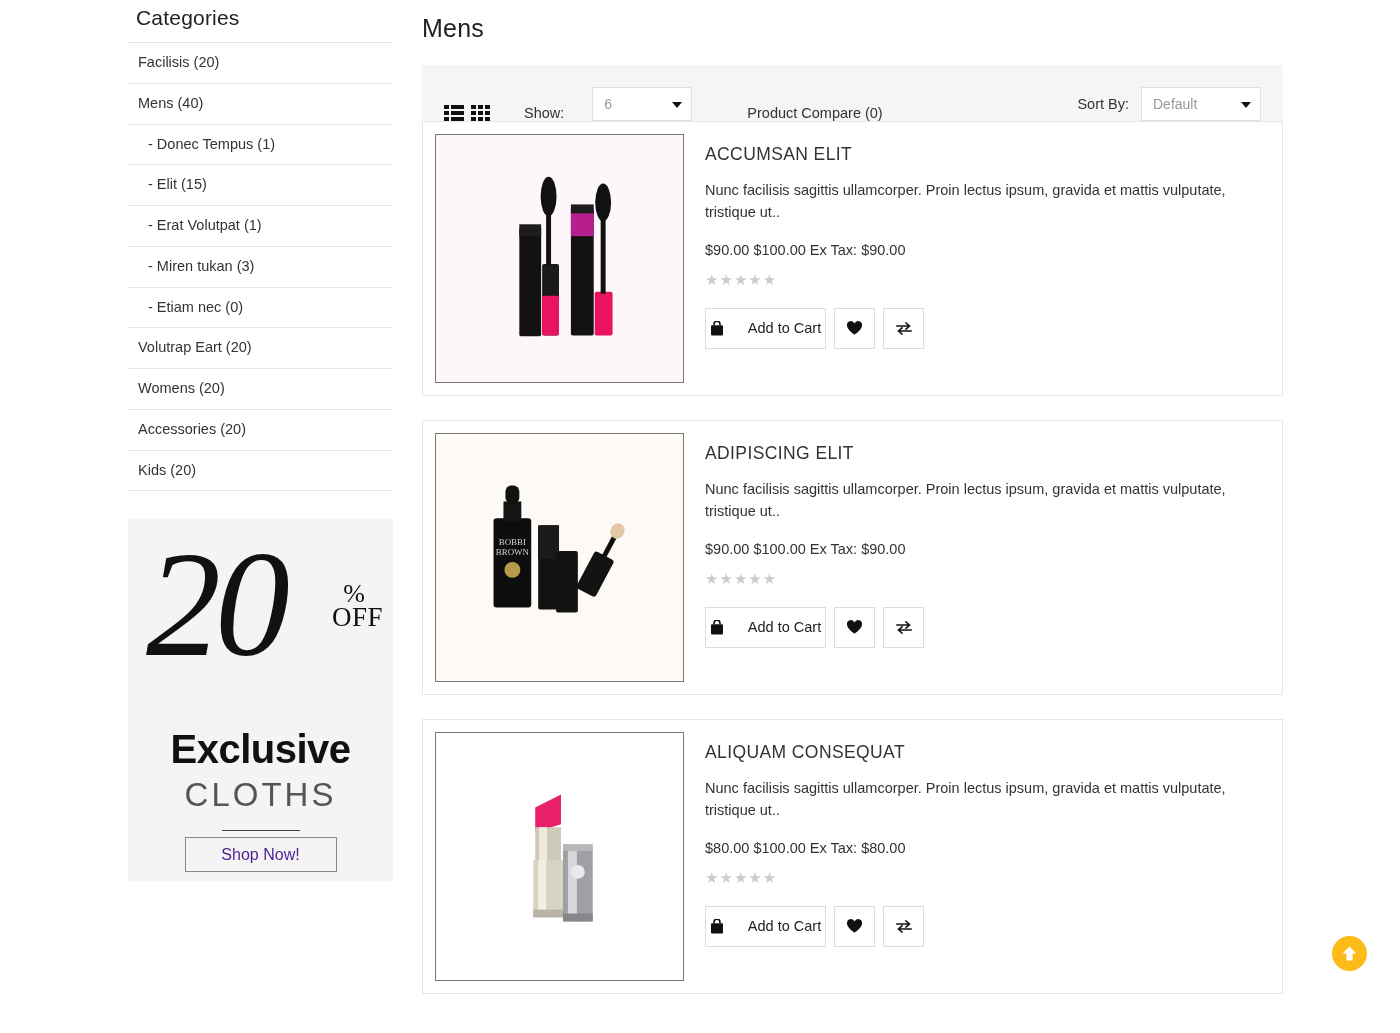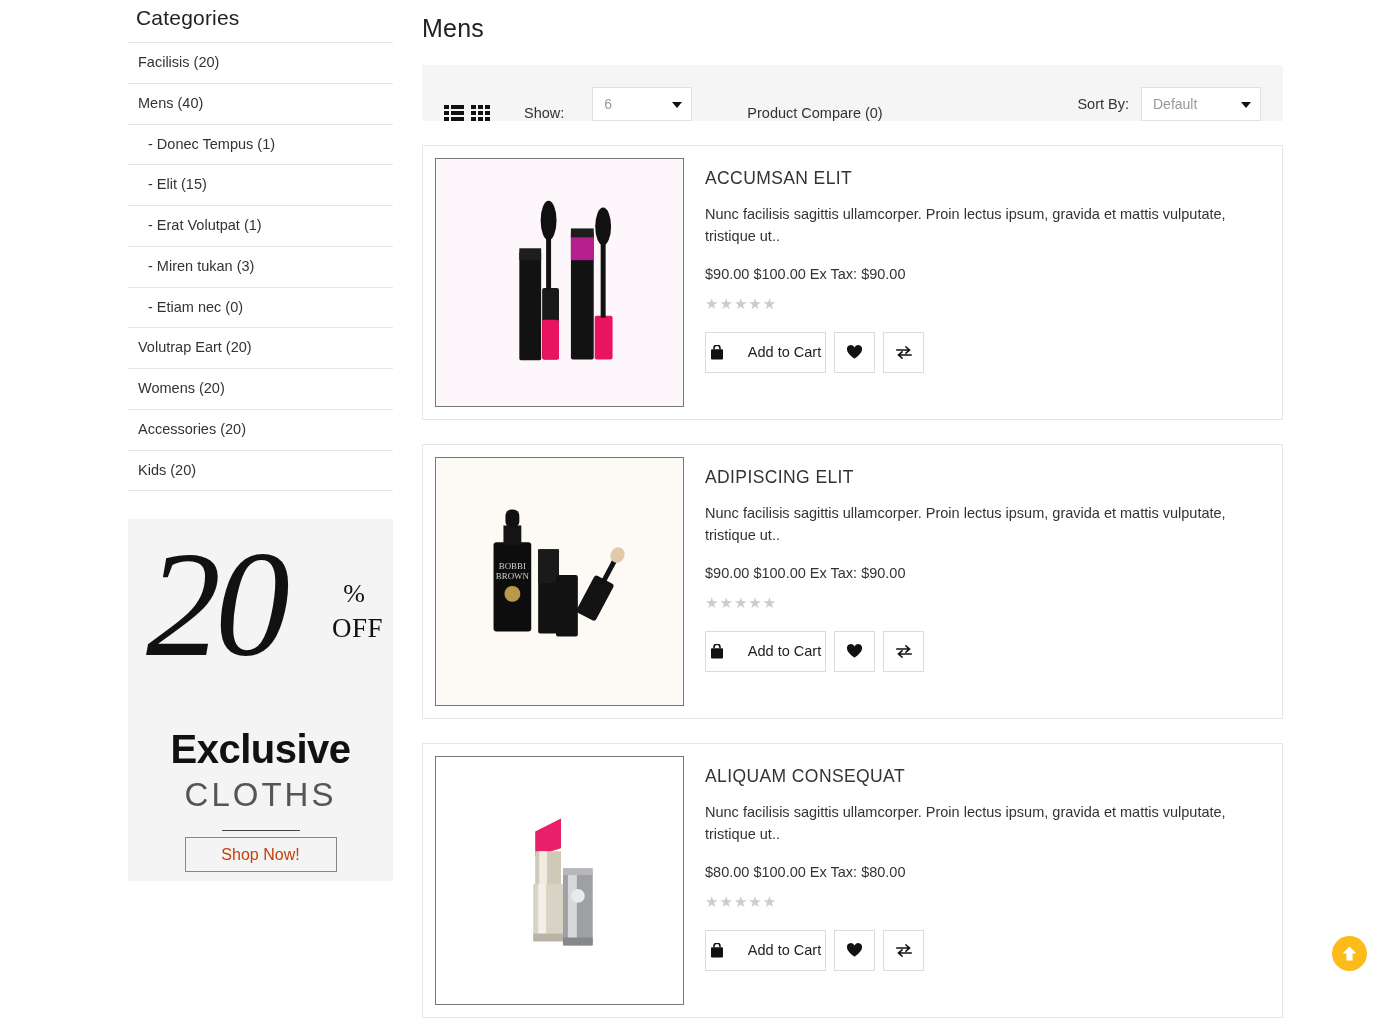--- a/index.html
+++ b/index.html
@@ -43,38 +43,38 @@
     font-size: 150px; line-height: 150px;
     color: #111; letter-spacing: -6px;
     position: absolute; left: 18px; top: -4px;
   }
   .promo-pct {
     position: absolute; right: 28px; top: 46px;
     font-family: "Liberation Serif", serif;
     font-size: 26px; color: #111;
   }
   .promo-off {
-    position: absolute; right: 10px; top: 80px;
+    position: absolute; right: 10px; top: 69px;
     font-family: "Liberation Serif", serif;
     font-size: 27px; color: #111; letter-spacing: .5px;
   }
   .promo-excl {
     font-size: 40px; font-weight: 700; color: #111;
     margin-top: 44px; letter-spacing: -.5px;
   }
   .promo-cloths {
     font-size: 33px; font-weight: 300; color: #555;
     letter-spacing: 3px; margin-top: 4px;
   }
   .promo-rule { width: 78px; height: 1px; background: #444; margin-top: 16px; }
   .promo-btn {
     margin-top: 6px; width: 152px; height: 35px;
     border: 1px solid #888; background: transparent;
     font-family: "Liberation Sans", sans-serif;
-    font-size: 16px; color: #c2410c; cursor: pointer;
+    font-size: 16px; color: #4c1d95; cursor: pointer;
   }
 
   
   .main { flex: 1; padding: 0 117px 7px 29px; }
   .page-title {
     font-size: 25px; font-weight: 300; color: #222;
     padding: 14px 0 22px 0; letter-spacing: .2px;
   }
 
   
@@ -99,21 +99,21 @@
     width: 0; height: 0; border-left: 5px solid transparent;
     border-right: 5px solid transparent; border-top: 6px solid #111;
   }
   .compare-link {
     font-size: 14.5px; color: #333; margin-left: 39px; cursor: pointer;
   }
   .sortby-wrap { margin-left: auto; display: flex; align-items: center; }
   .sortby-label { font-size: 14.5px; color: #333; }
 
   
-  .products { margin-top: 24px; }
+  .products { }
   .product {
     border: 1px solid #e6e6e6; background: #fff;
     display: flex; padding: 12px; margin-bottom: 24px;
   }
   .thumb {
     width: 249px; height: 249px; border: 1px solid #777;
     flex: 0 0 249px; position: relative; overflow: hidden;
     cursor: pointer;
   }
   .pinfo { padding: 10px 0 0 21px; flex: 1; }

